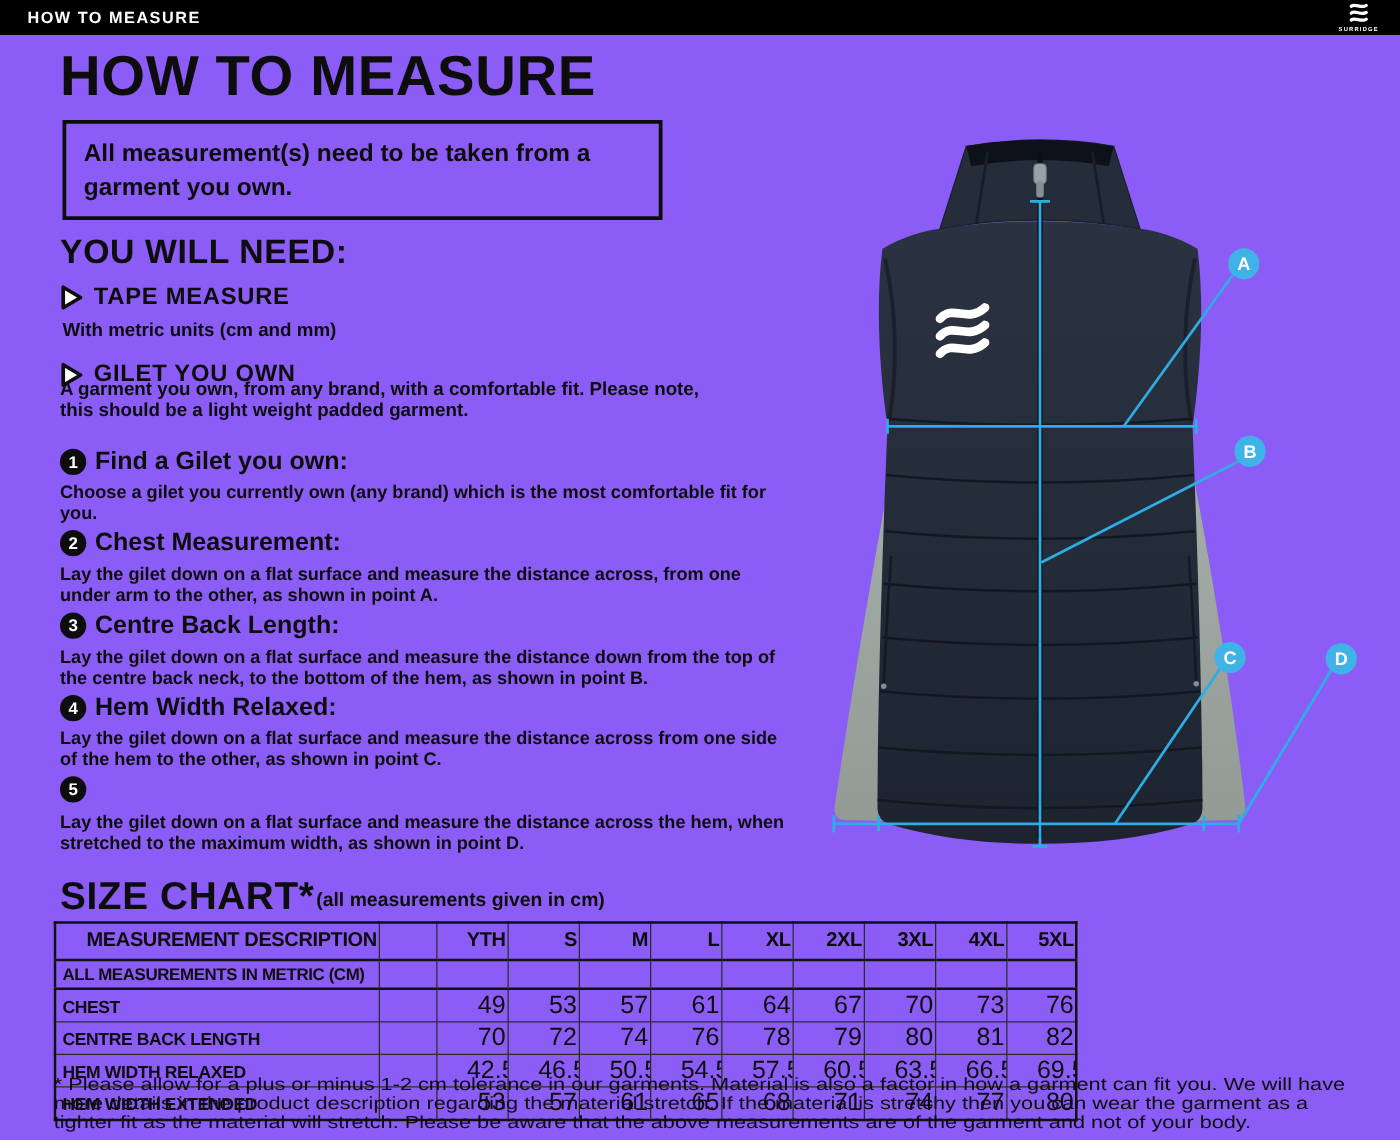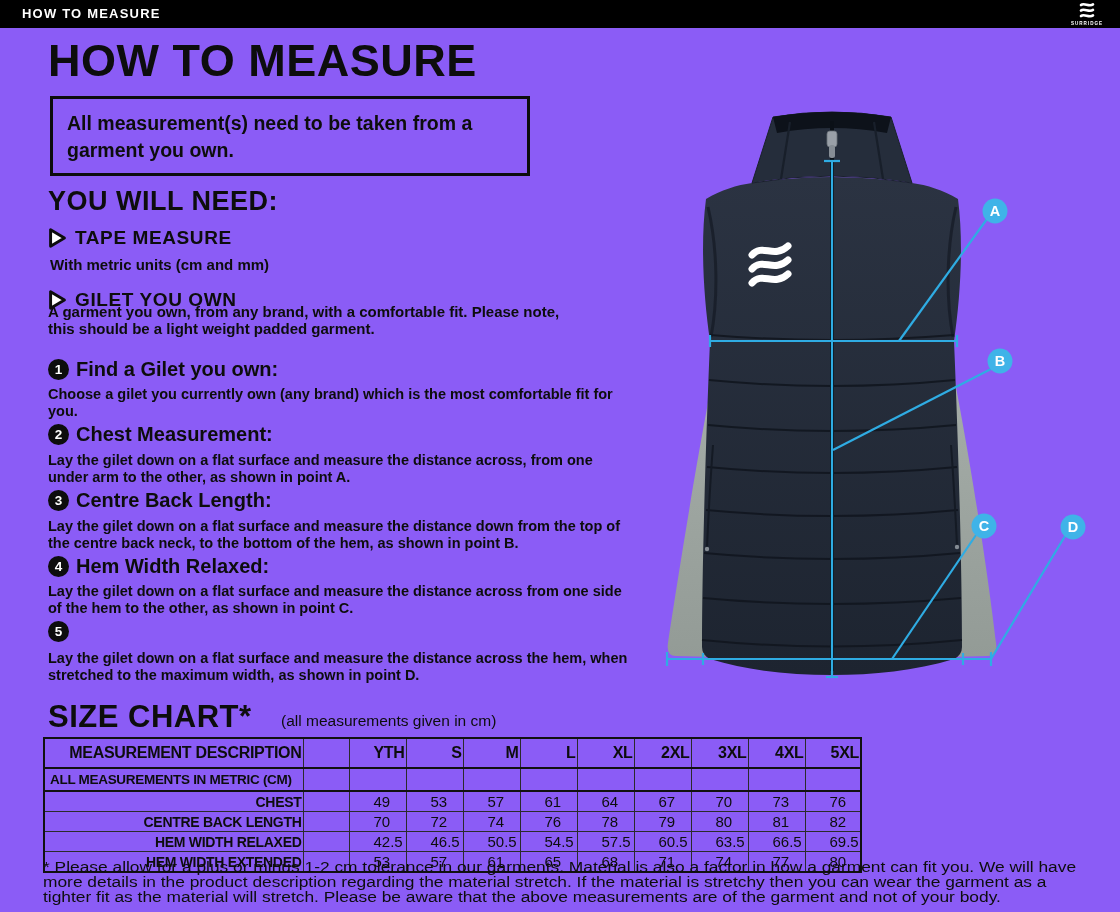--- a/index.html
+++ b/index.html
@@ -18,30 +18,30 @@
   .need-title{position:absolute;display:flex;align-items:flex-end;gap:8px;font-size:19px;font-weight:900;letter-spacing:.6px;}
   .need-desc{position:absolute;font-size:15px;font-weight:700;line-height:1.14;}
   .tri{width:19px;height:22px;display:block;}
   
   .step-title{position:absolute;display:flex;align-items:center;gap:7px;font-size:20px;font-weight:800;}
   .badge{display:inline-flex;align-items:center;justify-content:center;width:21px;height:21px;border-radius:50%;
          background:#0d0d0d;color:#fff;font-size:13.5px;font-weight:800;flex:0 0 auto;}
   .step-desc{position:absolute;width:582px;font-size:14.5px;font-weight:700;line-height:1.15;}
   
   .sc-head{position:absolute;left:48px;top:699px;font-size:31px;font-weight:900;letter-spacing:.5px;}
-  .sc-sub{position:absolute;left:253px;top:712px;font-size:15.5px;font-weight:400;margin-left:28px;}
+  .sc-sub{position:absolute;left:253px;top:712px;font-size:15.5px;font-weight:700;}
   table.size{position:absolute;left:43px;top:737px;width:817px;border-collapse:collapse;table-layout:fixed;
              border:2.5px solid #111;}
   table.size td,table.size th{border:1.5px solid #2b2b2b;overflow:hidden;white-space:nowrap;}
   table.size tr.hdr th{height:26px;font-size:16px;font-weight:800;text-align:right;letter-spacing:-.3px;}
   table.size th.desc{font-size:18.5px;text-align:left;padding-left:6px;letter-spacing:-.5px;}
   table.size tr.hdr th{border-bottom:2.5px solid #111;}
   table.size tr.metric td{height:19px;font-size:13.5px;font-weight:800;padding-left:5px;letter-spacing:-.3px;border-bottom:2px solid #111;}
-  table.size tr.data td{height:17px;font-size:15px;text-align:left;padding-left:24px;}
-  table.size tr.data td.lab{font-size:14px;font-weight:700;text-align:right;padding-left:5px;letter-spacing:-.3px;}
+  table.size tr.data td{height:17px;font-size:20px;text-align:right;padding-left:24px;}
+  table.size tr.data td.lab{font-size:14px;font-weight:700;text-align:left;padding-left:5px;letter-spacing:-.3px;}
   
   .footnote{position:absolute;left:43px;top:860px;width:840px;font-size:14px;line-height:1.06;
             transform:scaleX(1.24);transform-origin:0 0;letter-spacing:0;}
   
   .figure{position:absolute;left:640px;top:95px;width:480px;height:600px;}
 </style>
 </head>
 <body>
 
 <div class="canvas">

